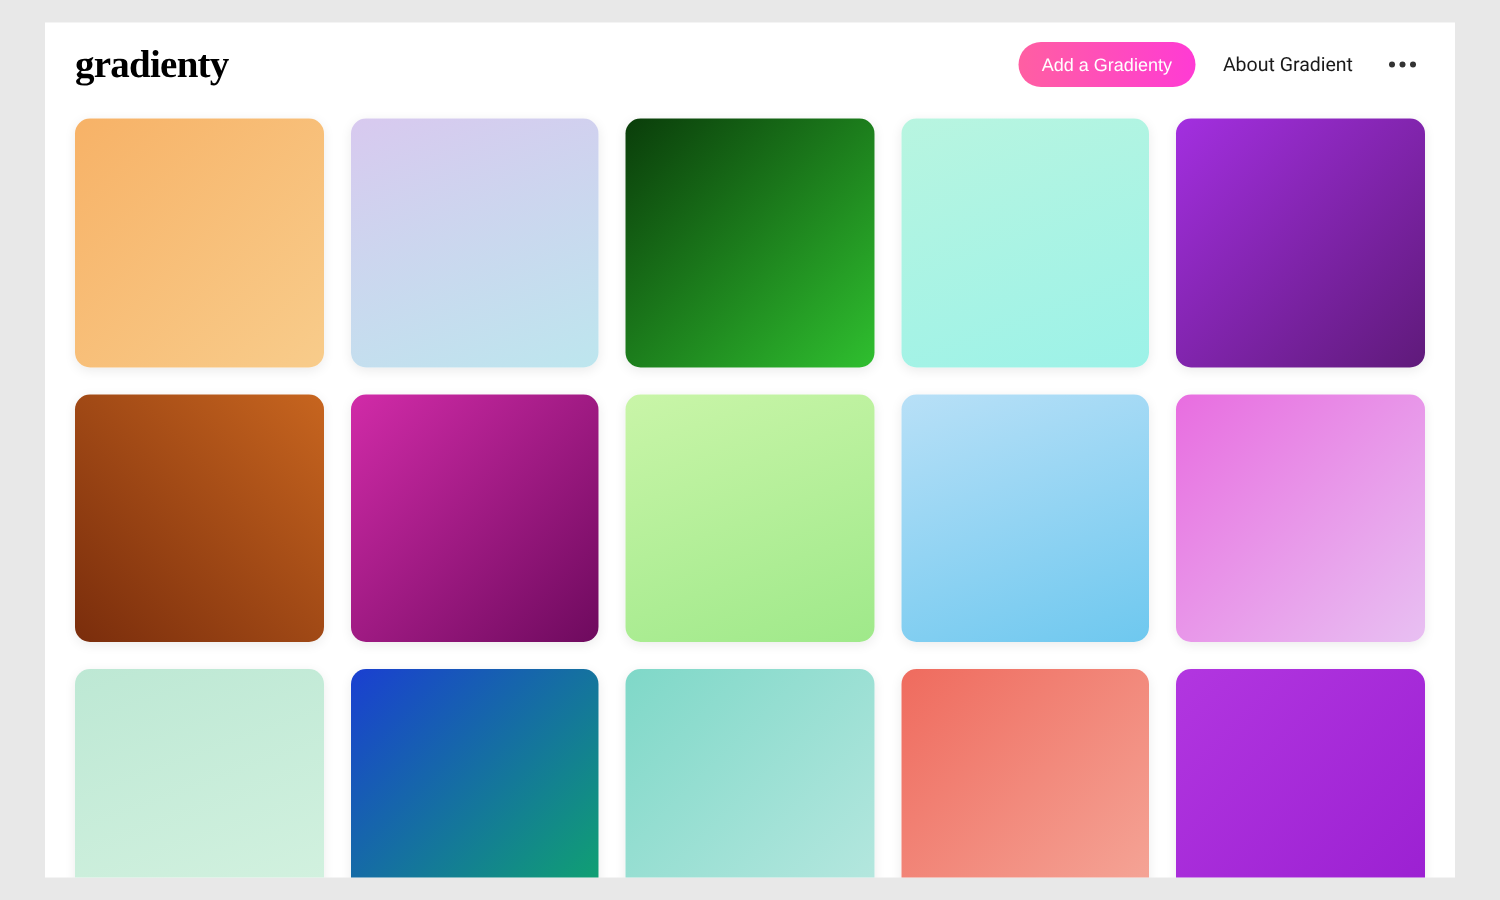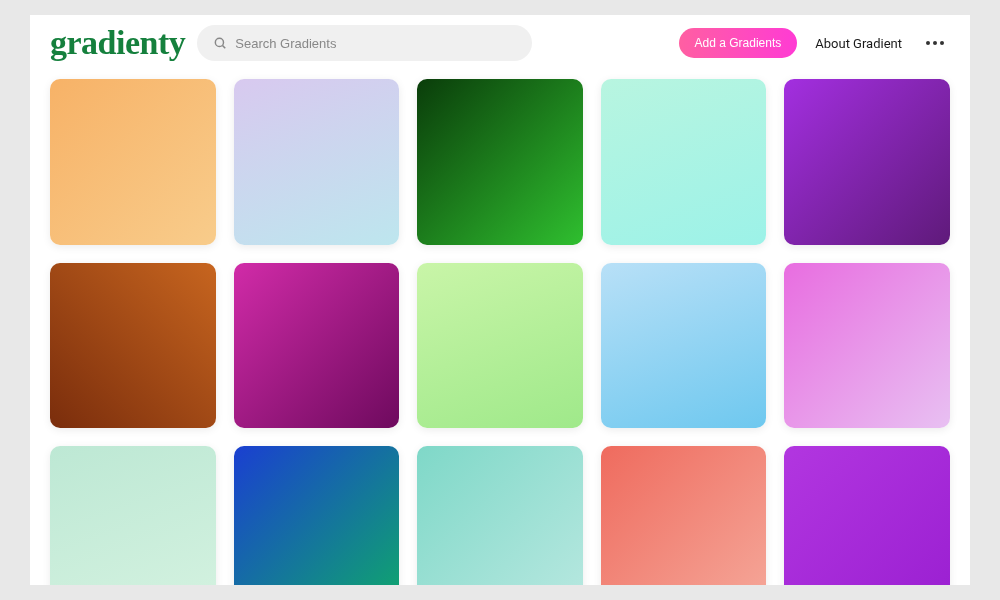--- a/index.html
+++ b/index.html
@@ -26,23 +26,23 @@
     }
     .header {
       display: flex;
       align-items: center;
       padding: 12px 20px;
       gap: 12px;
       height: 56px;
     }
     .logo {
       font-family: 'Brush Script MT', cursive;
-      font-size: 34px;
+      font-size: 26px;
       font-weight: 600;
-      color: #15803d;
+      color: #000000;
       letter-spacing: -0.5px;
     }
     .search-wrap {
       flex: 0 0 auto;
       width: 335px;
       display: flex;
       align-items: center;
       background: #f0f0f0;
       border-radius: 22px;
       padding: 8px 16px;
@@ -110,29 +110,22 @@
       box-shadow: 0 2px 8px rgba(0,0,0,0.08);
       cursor: pointer;
     }
   </style>
 </head>
 <body>
 
 <div class="frame">
   <div class="header">
     <div class="logo">gradienty</div>
-    <div class="search-wrap">
-      <svg class="search-icon" viewBox="0 0 24 24" fill="none" stroke="#888" stroke-width="2.5">
-        <circle cx="11" cy="11" r="7"></circle>
-        <line x1="21" y1="21" x2="16.5" y2="16.5"></line>
-      </svg>
-      <input class="search-input" type="text" placeholder="Search Gradients" style="">
-    </div>
     <div class="spacer"></div>
-    <button class="add-btn">Add a Gradients</button>
+    <button class="add-btn">Add a Gradienty</button>
     <a class="about-link">About Gradient</a>
     <div class="more-btn">
       <span></span>
       <span></span>
       <span></span>
     </div>
   </div>
 
   <div class="grid" id="grid">
       <div class="swatch" style="background: linear-gradient(135deg, rgb(247, 178, 103), rgb(248, 204, 139));"></div>

